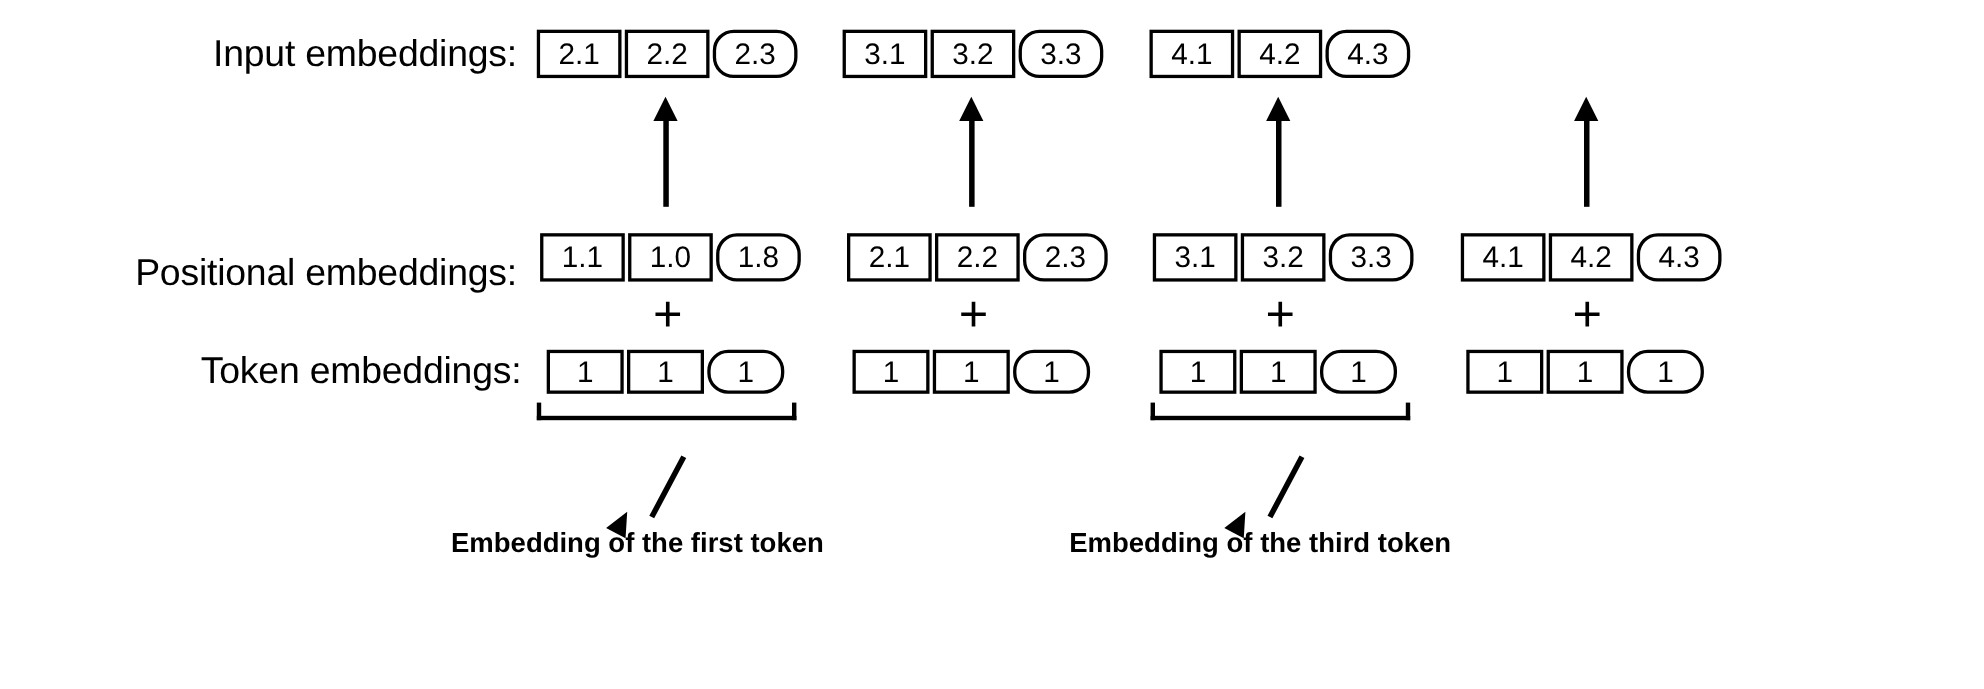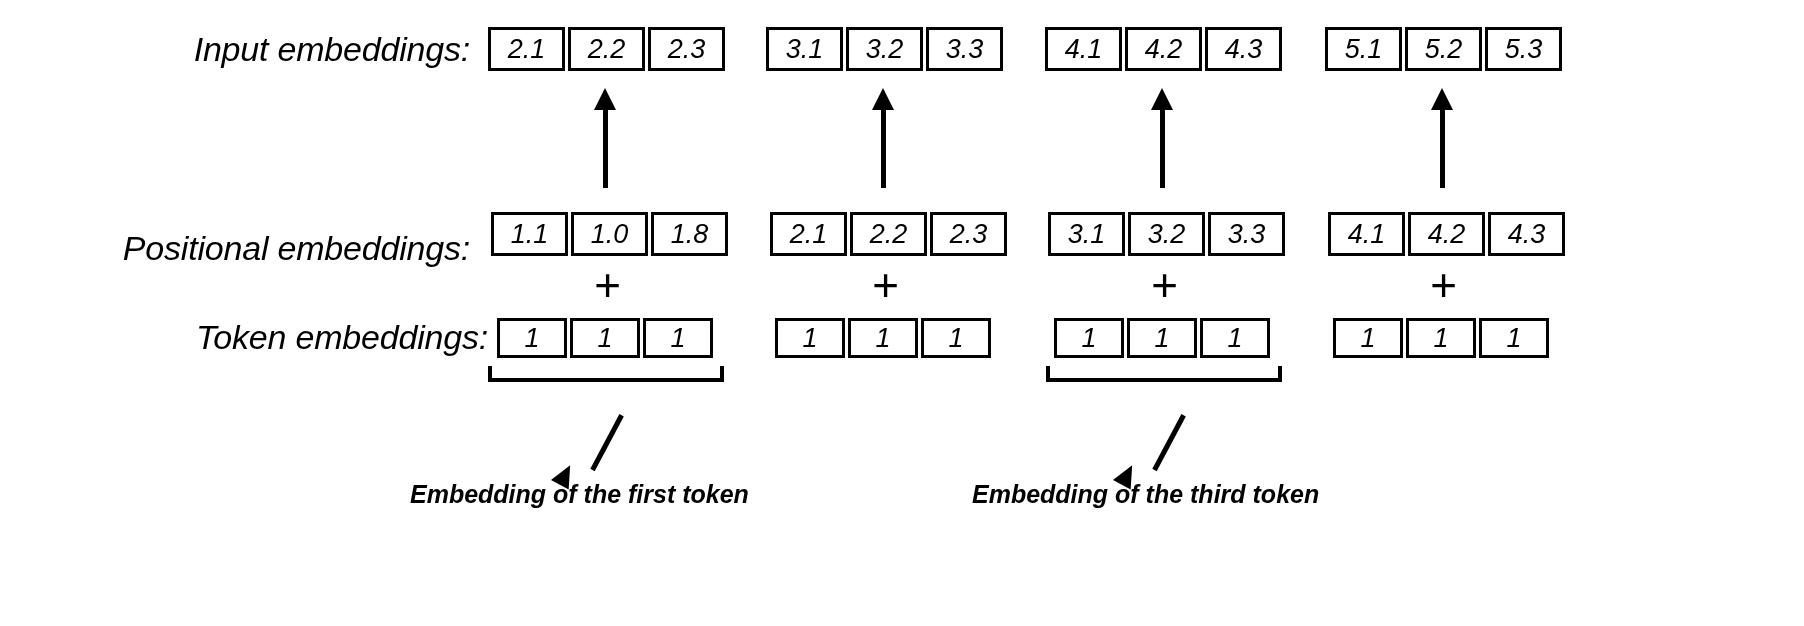--- a/index.html
+++ b/index.html
@@ -10,55 +10,54 @@
   body {
     font-family: "Liberation Sans", sans-serif;
     color: #000000;
   }
   #canvas {
     position: relative;
     width: 1804px;
     height: 626px;
     background: #ffffff;
     overflow: hidden;
-    font-style: italic;
   }
 
   
   .row-label {
     position: absolute;
     font-size: 34px;
     font-weight: 400;
     color: #000;
     white-space: nowrap;
     text-align: right;
     letter-spacing: -0.2px;
   }
   #label-input      { left: 0px; top: 30px;  width: 470px; }
   #label-positional { left: 0px; top: 229px; width: 470px; }
-  #label-token      { left: 18px; top: 318px; width: 470px; }
+  #label-token      { left: 4px; top: 318px; width: 470px; }
 
   
   .group {
     position: absolute;
     display: flex;
     flex-direction: row;
   }
   .cell {
     border: 3px solid #000;
     background: #fff;
     display: flex;
     align-items: center;
     justify-content: center;
     font-size: 27px;
     line-height: 1;
     box-sizing: border-box;
     margin-right: 3px;
   }
-  .cell:last-child { margin-right: 0; }
+  .cell:last-child { margin-right: 0; border-radius: 19px; }
 
   .row-input .cell,
   .row-pos   .cell {
     width: 77px;
     height: 44px;
   }
   .row-tok .cell {
     width: 70px;
     height: 40px;
   }
@@ -160,25 +159,20 @@
     <div class="cell">3.2</div>
     <div class="cell">3.3</div>
   </div>
 
   <div class="group row-input" style="left:1045px; top:27px;">
     <div class="cell">4.1</div>
     <div class="cell">4.2</div>
     <div class="cell">4.3</div>
   </div>
 
-  <div class="group row-input" style="left:1325px; top:27px;">
-    <div class="cell">5.1</div>
-    <div class="cell">5.2</div>
-    <div class="cell">5.3</div>
-  </div>
 
   <div class="v-arrow" style="left:605px; top:88px;">
     <div class="head"></div>
       <div class="shaft"></div>
   </div>
   <div class="v-arrow" style="left:883px; top:88px;">
     <div class="head"></div>
       <div class="shaft"></div>
   </div>
   <div class="v-arrow" style="left:1162px; top:88px;">

